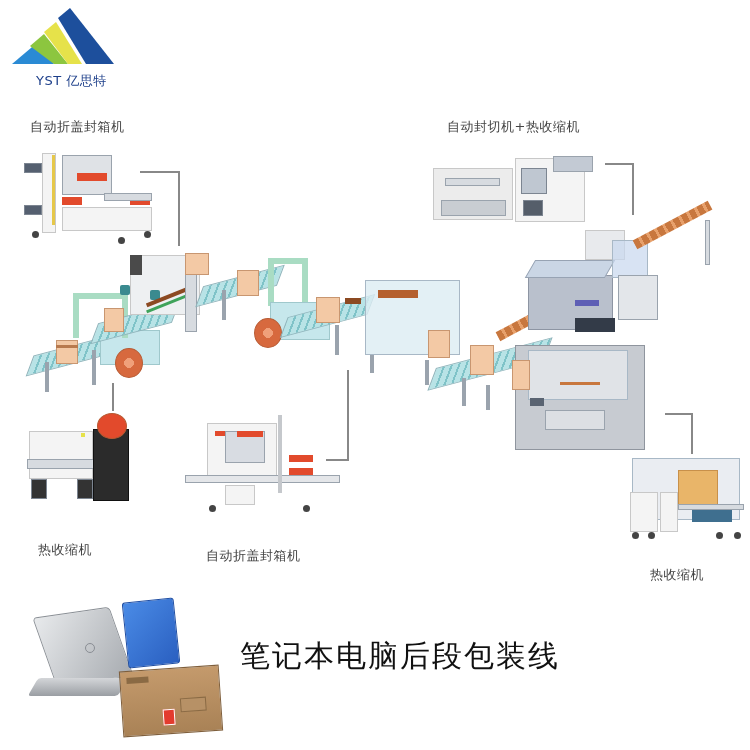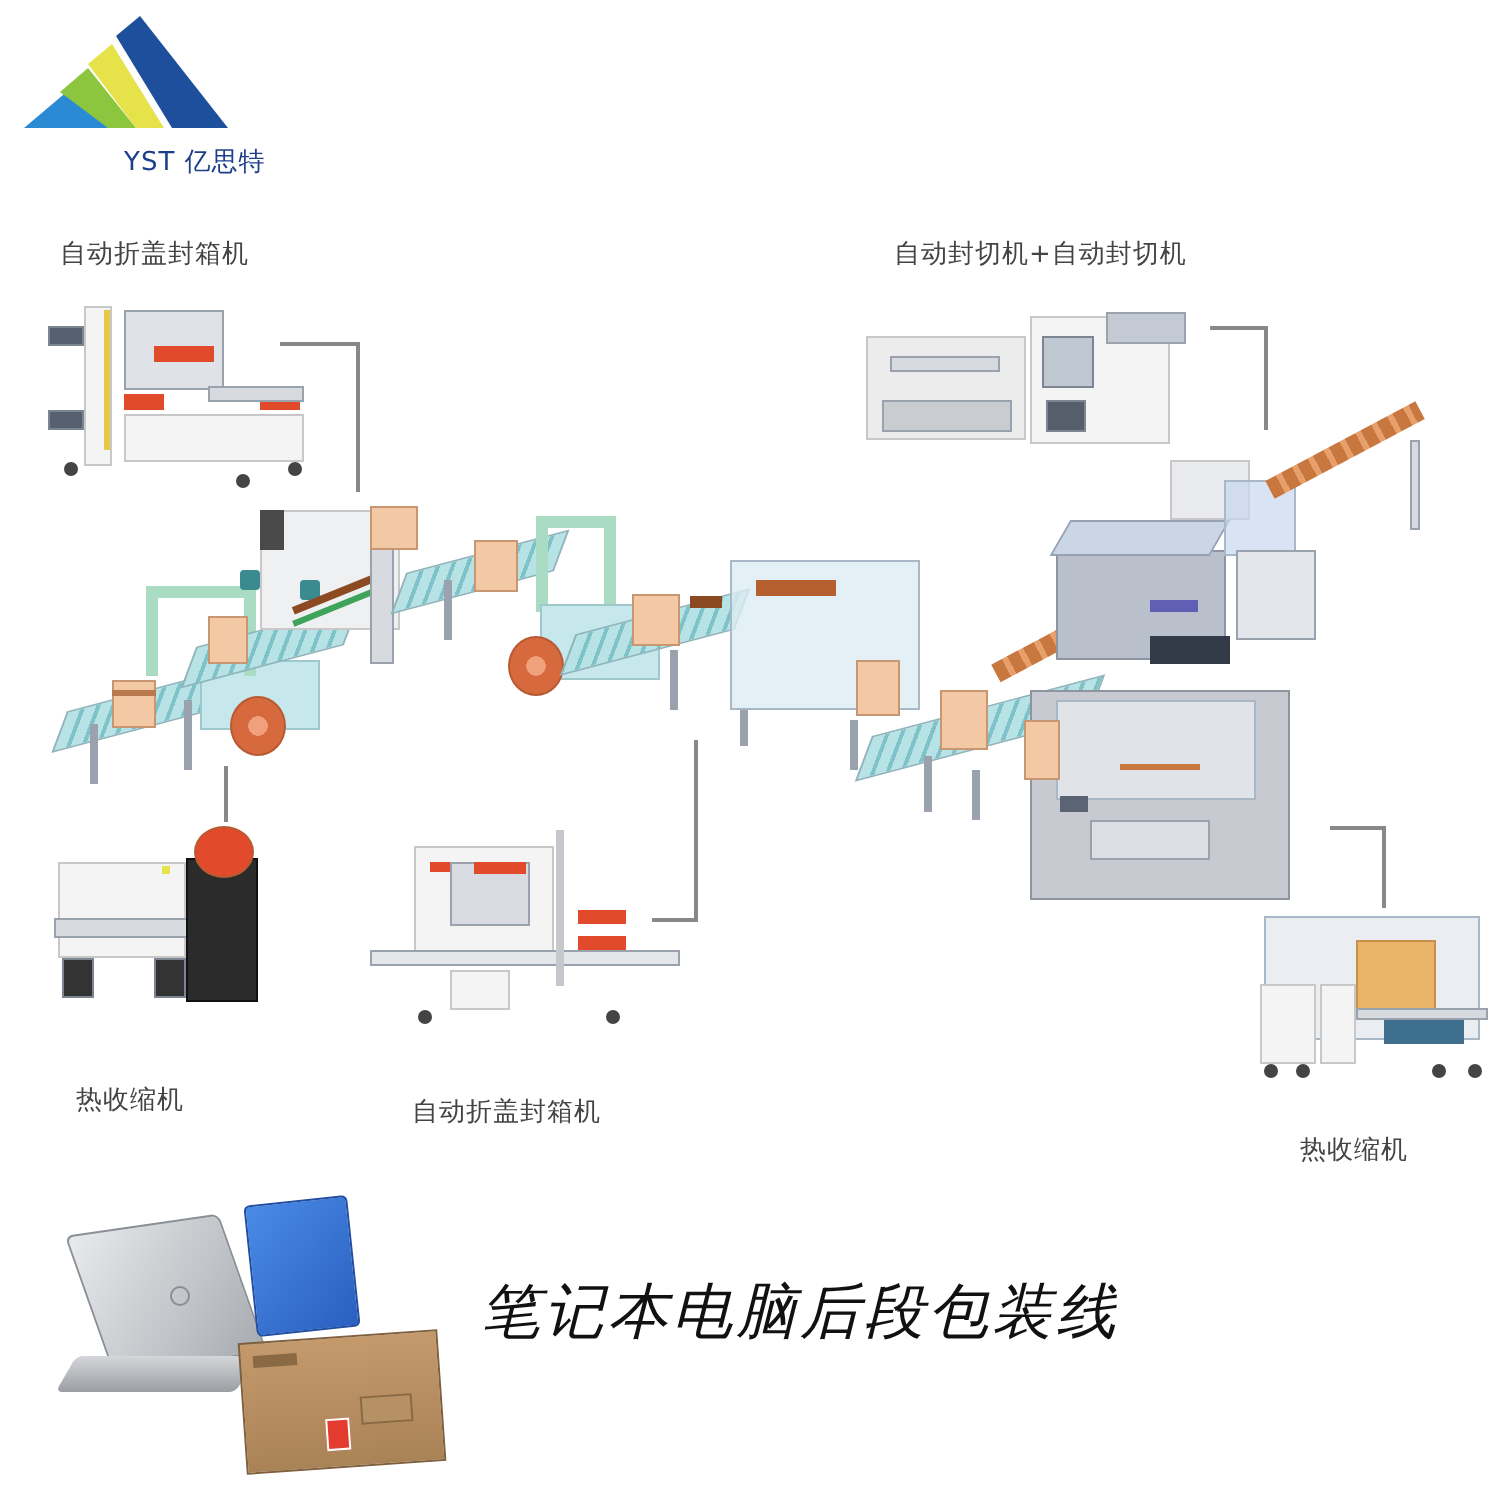--- a/index.html
+++ b/index.html
@@ -2,25 +2,25 @@
 <html><head>
 <meta charset="utf-8">
 <style>
   * { box-sizing: border-box; margin: 0; padding: 0; }
   html, body { width: 750px; height: 750px; background: #ffffff; overflow: hidden; }
   body { position: relative; font-family: "DejaVu Sans", "Liberation Sans", sans-serif; color: #333; }
   .abs { position: absolute; }
 
   
   .logo { left: 8px; top: 6px; width: 110px; height: 84px; }
-  .logo-text { position: absolute; left: 28px; top: 66px; font-size: 13px; color: #1d3f8a; letter-spacing: 0.5px; white-space: nowrap; margin-left: 26px; }
+  .logo-text { position: absolute; left: 28px; top: 66px; font-size: 13px; color: #1d3f8a; letter-spacing: 0.5px; white-space: nowrap; }
 
   
   .machine-label { position: absolute; font-size: 13px; color: #444; white-space: nowrap; letter-spacing: 0.5px; }
-  .main-title { position: absolute; left: 240px; top: 636px; font-size: 30px; color: #111; letter-spacing: 2px; white-space: nowrap; font-style: italic; }
+  .main-title { position: absolute; left: 240px; top: 636px; font-size: 30px; color: #111; letter-spacing: 2px; white-space: nowrap; }
 
   
   .conn { position: absolute; border-color: #888; border-style: solid; border-width: 0; }
 
   
   .roller { position: absolute; background: repeating-linear-gradient(90deg, #b8e3e6 0 5px, #7fc3c8 5px 7px); border: 1px solid #8fb4bb; }
   .frame { position: absolute; background: #d7dbe0; border: 1px solid #9aa3ad; }
   .frame-dark { position: absolute; background: #a9b0bb; border: 1px solid #7c8591; }
   .leg { position: absolute; width: 4px; background: #9aa3ad; }
   .box { position: absolute; background: #f3c9a5; border: 1px solid #c89670; }
@@ -40,21 +40,21 @@
   <svg width="110" height="70" viewBox="0 0 110 70">
     <polygon points="4,58 30,36 46,58" fill="#2a8ad4"></polygon>
     <polygon points="22,40 36,28 60,58 46,58" fill="#8cc63f"></polygon>
     <polygon points="36,26 48,16 74,58 60,58" fill="#e6e24a"></polygon>
     <polygon points="50,12 62,2 106,58 78,58" fill="#1d4f9c"></polygon>
   </svg>
   <div class="logo-text">YST 亿思特</div>
 </div>
 
 <div class="machine-label" style="left:30px; top:118px;">自动折盖封箱机</div>
-<div class="machine-label" style="left:447px; top:118px;">自动封切机+自动封切机</div>
+<div class="machine-label" style="left:447px; top:118px;">自动封切机+热收缩机</div>
 <div class="machine-label" style="left:38px; top:541px;">热收缩机</div>
 <div class="machine-label" style="left:206px; top:547px;">自动折盖封箱机</div>
 <div class="machine-label" style="left:650px; top:566px;">热收缩机</div>
 
 <div class="conn" style="left:140px; top:171px; width:40px; height:75px; border-top-width:2px; border-right-width:2px;"></div>
 <div class="conn" style="left:605px; top:163px; width:29px; height:52px; border-top-width:2px; border-right-width:2px;"></div>
 <div class="conn" style="left:112px; top:383px; width:2px; height:28px; border-left-width:2px;"></div>
 <div class="conn" style="left:326px; top:370px; width:23px; height:91px; border-right-width:2px; border-bottom-width:2px;"></div>
 <div class="conn" style="left:665px; top:413px; width:28px; height:41px; border-top-width:2px; border-right-width:2px;"></div>
 

